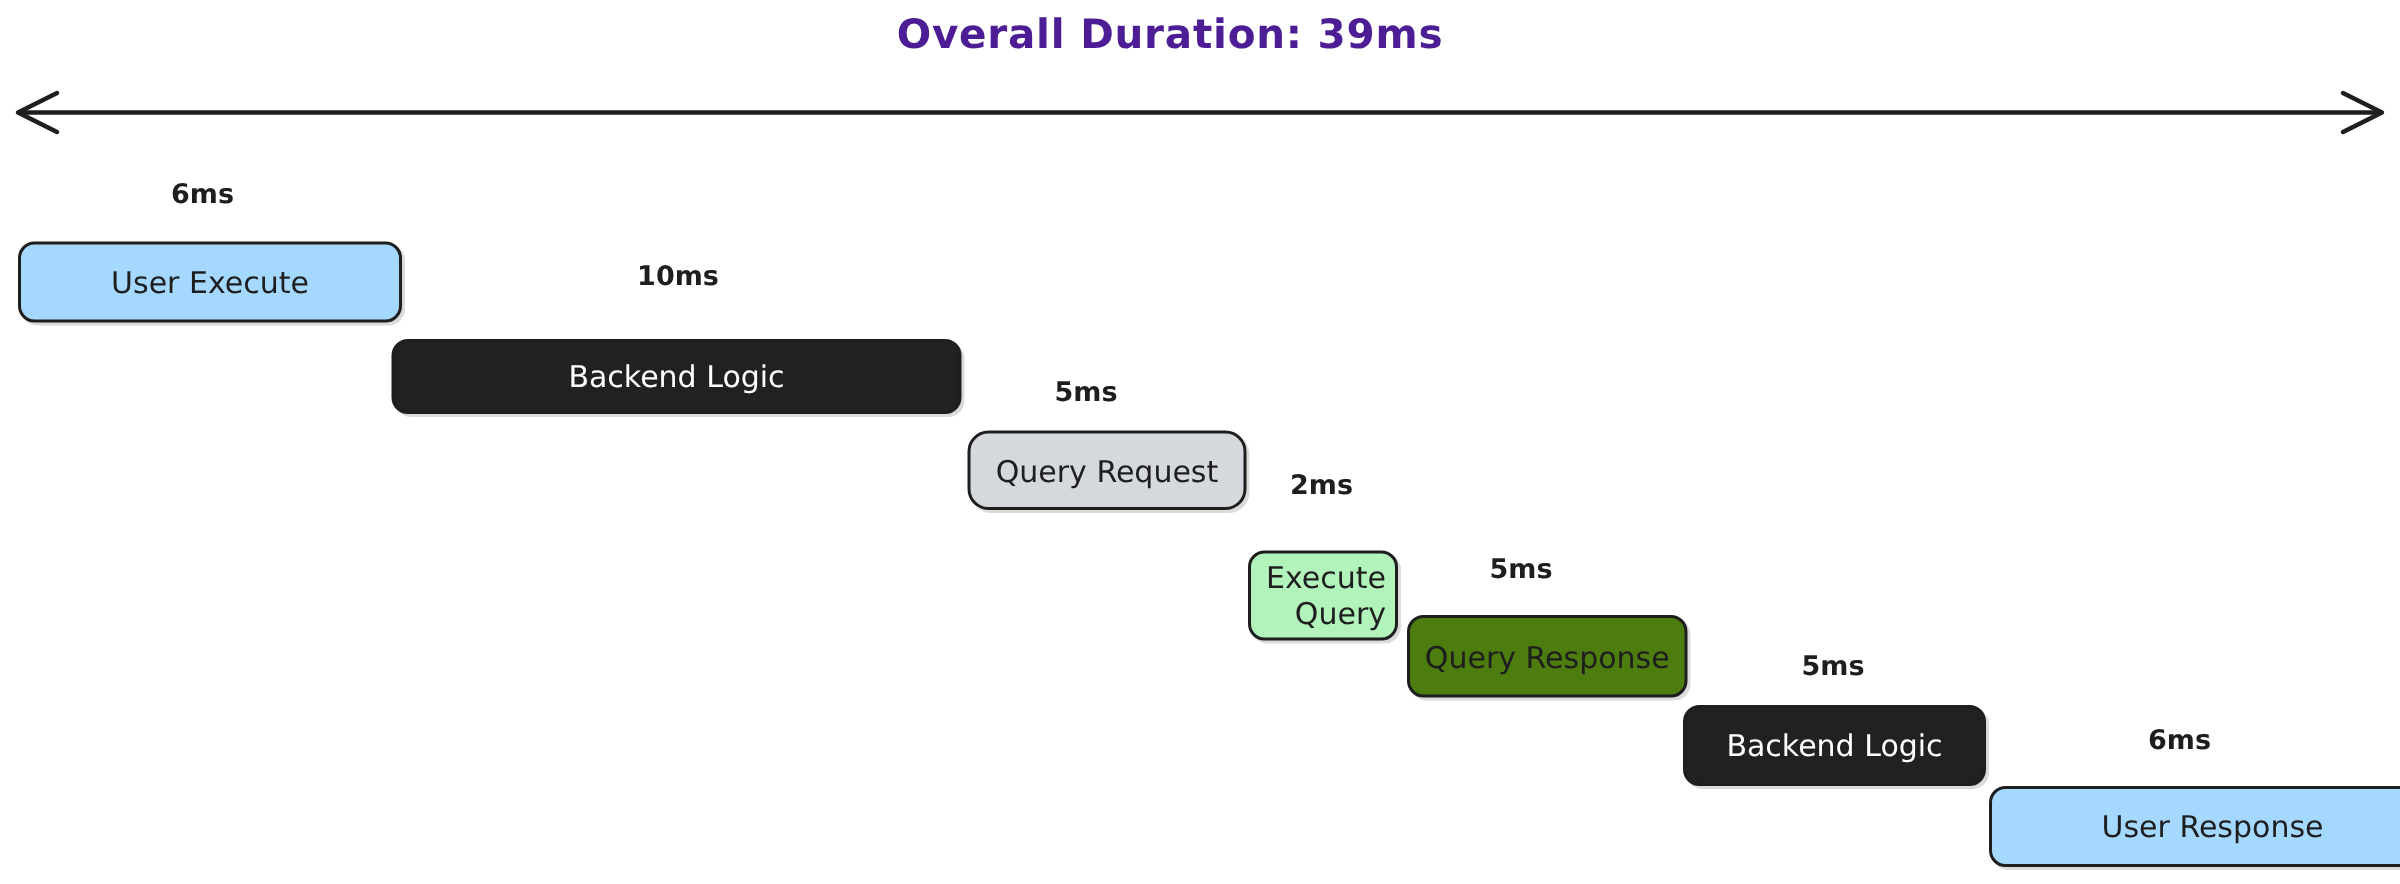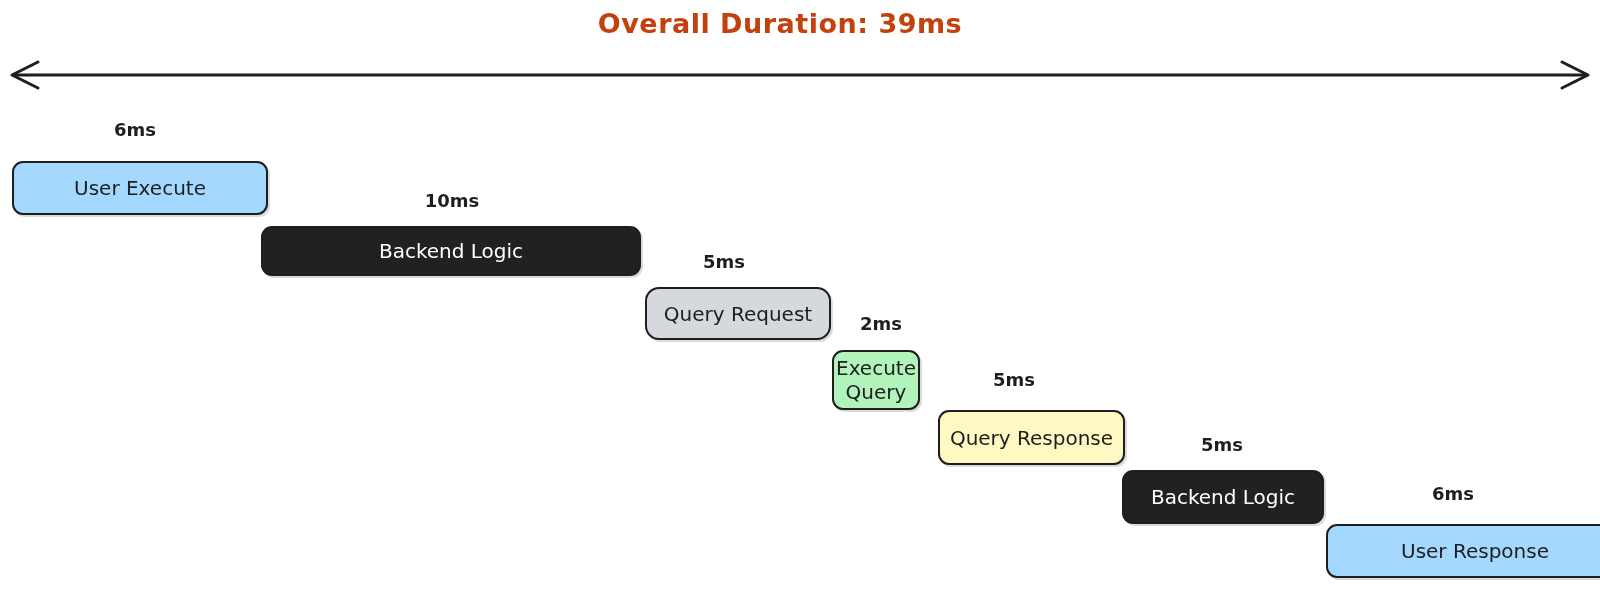--- a/index.html
+++ b/index.html
@@ -2,21 +2,21 @@
 <html><head>
 <meta charset="utf-8">
 <style>
   html,body{margin:0;padding:0;background:#ffffff;}
   .canvas{
     position:relative;width:1600px;height:589px;overflow:hidden;
     background:#ffffff;font-family:"DejaVu Sans",sans-serif;color:#1e1e1e;
   }
   .title{
     position:absolute;top:8px;left:780px;transform:translateX(-50%);
-    font-size:27px;font-weight:600;letter-spacing:0.5px;white-space:nowrap;color:#c2410c;
+    font-size:27px;font-weight:600;letter-spacing:0.5px;white-space:nowrap;color:#4c1d95;
   }
   .arrow-svg{position:absolute;top:58px;left:0;}
   .bar{
     position:absolute;display:flex;align-items:center;justify-content:center;
     text-align:center;border:2.5px solid #1e1e1e;border-radius:11px;
     font-size:20px;font-weight:500;line-height:1.2;padding:0 6px;box-sizing:border-box;
     box-shadow:2px 2px 0 rgba(30,30,30,0.16);
   }
   .dur{
     position:absolute;transform:translateX(-50%);
@@ -30,28 +30,28 @@
 
   <div class="title">Overall Duration: 39ms</div>
 
   <svg class="arrow-svg" width="1600" height="36" viewBox="0 0 1600 36">
     <line x1="14" y1="17" x2="1586" y2="17" stroke="#1e1e1e" stroke-width="3"></line>
     <polyline points="38,4 12,17 38,30" fill="none" stroke="#1e1e1e" stroke-width="3" stroke-linecap="round" stroke-linejoin="round"></polyline>
     <polyline points="1562,4 1588,17 1562,30" fill="none" stroke="#1e1e1e" stroke-width="3" stroke-linecap="round" stroke-linejoin="round"></polyline>
   </svg>
 
   <div class="dur" style="left:135px;top:119px">6ms</div>
-  <div class="dur" style="left:452px;top:190px">10ms</div>
+  <div class="dur" style="left:452px;top:174px">10ms</div>
   <div class="dur" style="left:724px;top:251px">5ms</div>
   <div class="dur" style="left:881px;top:313px">2ms</div>
   <div class="dur" style="left:1014px;top:369px">5ms</div>
   <div class="dur" style="left:1222px;top:434px">5ms</div>
   <div class="dur" style="left:1453px;top:483px">6ms</div>
 
   <div class="bar" style="left: 12px; top: 161px; width: 256px; height: 54px; background: rgb(165, 216, 255); color: rgb(30, 30, 30);">User Execute</div>
   <div class="bar" style="left: 261px; top: 226px; width: 380px; height: 50px; background: rgb(33, 33, 33); color: rgb(255, 255, 255);">Backend Logic</div>
   <div class="bar" style="left: 645px; top: 287px; width: 186px; height: 53px; background: rgb(213, 216, 220); color: rgb(30, 30, 30); border-radius: 14px;">Query Request</div>
-  <div class="bar" style="left: 832px; top: 350px; width: 88px; height: 60px; background: rgb(178, 242, 187); color: rgb(30, 30, 30);">Execute Query</div>
-  <div class="bar" style="left: 938px; top: 410px; width: 187px; height: 55px; background: #fef9c3; color: rgb(30, 30, 30);">Query Response</div>
+  <div class="bar" style="left: 832px; top: 367px; width: 100px; height: 60px; background: rgb(178, 242, 187); color: rgb(30, 30, 30); text-align: right;">Execute Query</div>
+  <div class="bar" style="left: 938px; top: 410px; width: 187px; height: 55px; background: #4d7c0f; color: rgb(30, 30, 30);">Query Response</div>
   <div class="bar" style="left: 1122px; top: 470px; width: 202px; height: 54px; background: rgb(33, 33, 33); color: rgb(255, 255, 255);">Backend Logic</div>
   <div class="bar" style="left: 1326px; top: 524px; width: 298px; height: 54px; background: rgb(165, 216, 255); color: rgb(30, 30, 30);">User Response</div>
 
 </div>
 
 </body></html>

